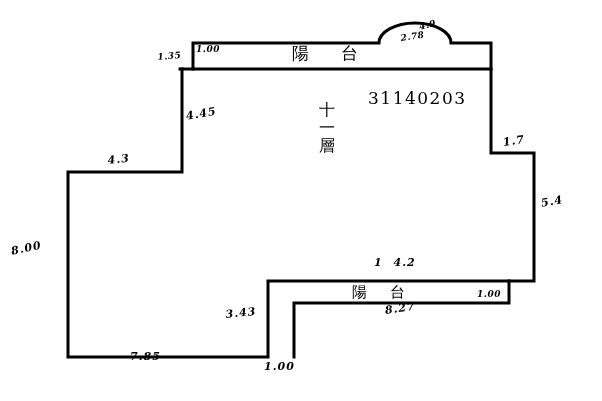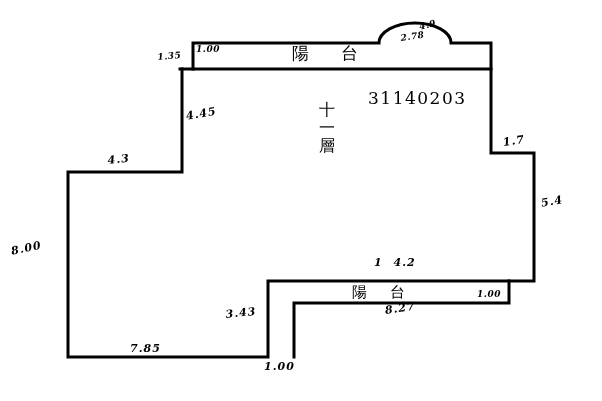--- a/index.html
+++ b/index.html
@@ -42,21 +42,21 @@
   <div class="lbl typed" style="left:368px;top:88px;text-align:right;">31140203</div>
   <div class="floorcol" style="left:319px;top:101px;">十一層</div>
 
   <div class="lbl hand" style="left:185px;top:110px;transform:rotate(-10deg);">4.45</div>
   <div class="lbl hand" style="left:107px;top:154px;transform:rotate(-6deg);">4.3</div>
   <div class="lbl hand" style="left:10px;top:245px;transform:rotate(-12deg);">8.00</div>
   <div class="lbl hand" style="left:502px;top:136px;transform:rotate(-8deg);">1.7</div>
   <div class="lbl hand" style="left:540px;top:197px;transform:rotate(-10deg);">5.4</div>
   <div class="lbl hand" style="left:374px;top:256px;word-spacing:6px;">1 4.2</div>
   <div class="lbl hand" style="left:225px;top:308px;transform:rotate(-6deg);">3.43</div>
-  <div class="lbl hand" style="left:130px;top:342px;">7.85</div>
+  <div class="lbl hand" style="left:130px;top:350px;">7.85</div>
   <div class="lbl hand" style="left:264px;top:360px;">1.00</div>
 
   <div class="lbl cjk-bottom" style="left:352px;top:283px;">陽台</div>
   <div class="lbl hand-sm" style="left:477px;top:289px;">1.00</div>
   <div class="lbl hand" style="left:384px;top:304px;transform:rotate(-8deg);">8.27</div>
 
 
 </div>
 
 </body></html>

